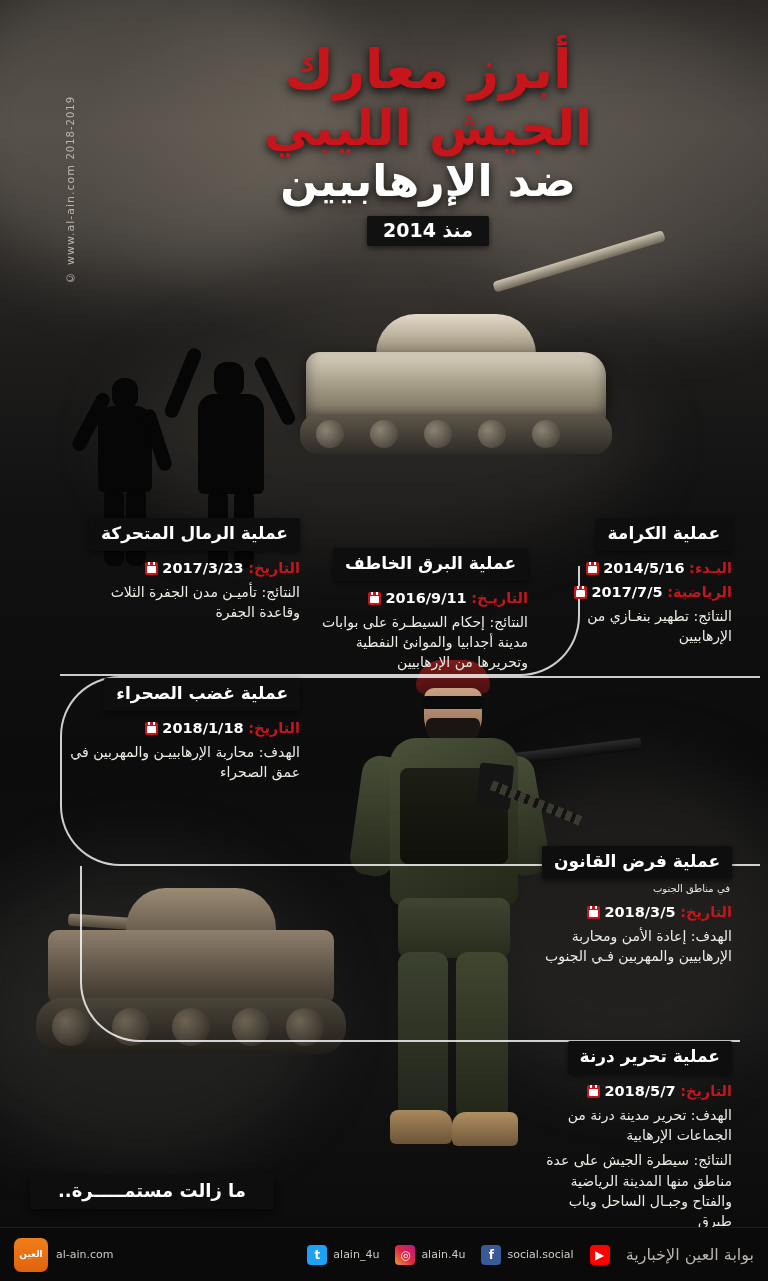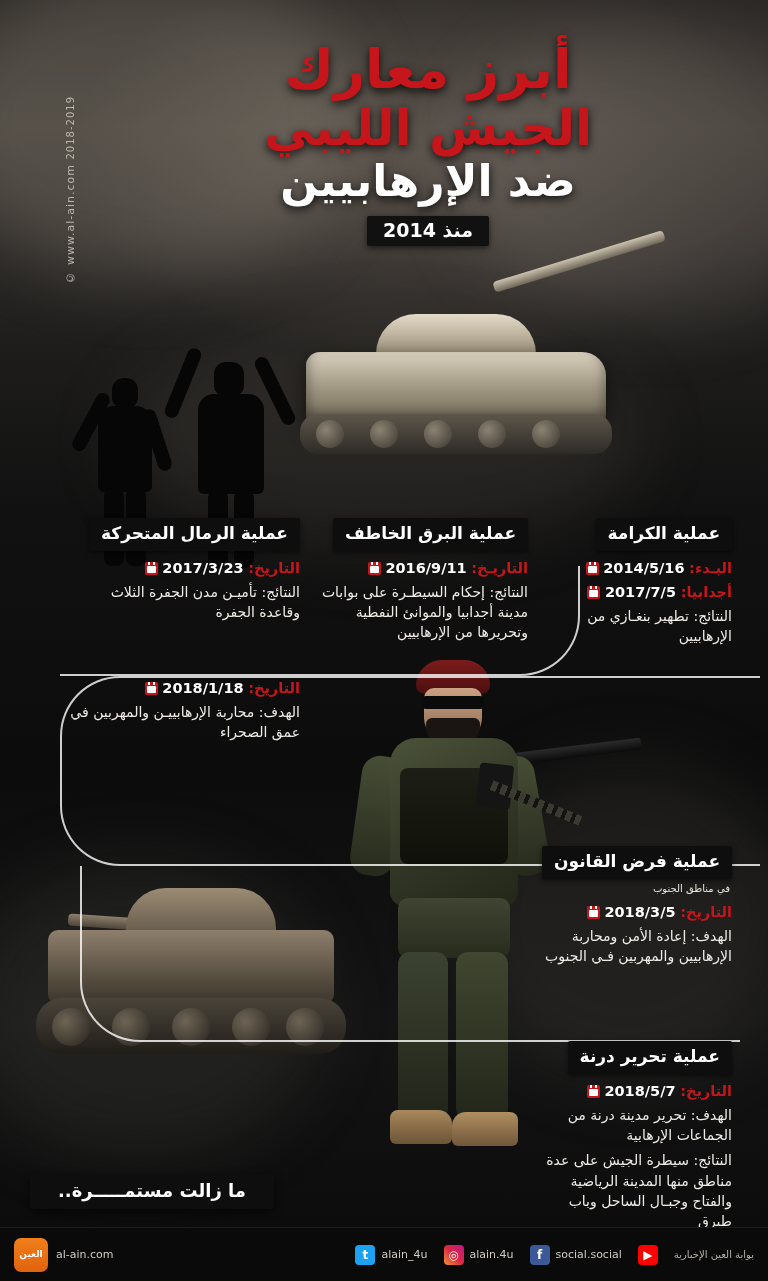--- a/index.html
+++ b/index.html
@@ -215,21 +215,21 @@
   .soc-ic {
     width: 20px; height: 20px; border-radius: 4px;
     display: inline-flex; align-items: center; justify-content: center;
     color: #0a0a0a; font-size: 12px; font-weight: bold;
     background: #ffffff;
   }
   .soc-ic.tw { background: #1da1f2; color:#fff; }
   .soc-ic.ig { background: linear-gradient(45deg,#f09433,#dc2743,#bc1888); color:#fff; }
   .soc-ic.fb { background: #3b5998; color:#fff; }
   .soc-ic.yt { background: #ff0000; color:#fff; }
-  .credit { color: #b9b4ac; font-size: 10px; }
+  .credit { color: #b9b4ac; font-size: 16px; }
   .brand { display: flex; align-items: center; gap: 8px; }
   .brand-url { color: #cfcac3; font-size: 11px; direction: ltr; }
   .brand-logo {
     width: 34px; height: 34px; border-radius: 7px;
     background: linear-gradient(180deg,#f07f1a,#e0620d);
     display: flex; align-items: center; justify-content: center;
     color: #fff; font-size: 9px; font-weight: bold; line-height: 1.05; text-align: center;
   }
 </style>
 </head>
@@ -324,31 +324,31 @@
   <div class="cards">
 
     <div class="card" style="right:36px; top:518px; width:190px;">
       <div class="card-head">عملية الكرامة</div>
       <div class="row">
         <span class="lbl">البـدء:</span>
         <span class="val">2014/5/16</span>
         <span class="cal"></span>
       </div>
       <div class="row">
-        <span class="lbl">أجدابيا:</span>
+        <span class="lbl">الرياضية:</span>
         <span class="val">2017/7/5</span>
         <span class="cal"></span>
       </div>
       <div class="body-txt">
         <span class="lbl">النتائج:</span>
         <span>تطهير بنغـازي من الإرهابيين</span>
       </div>
     </div>
 
-    <div class="card" style="right:240px; top:518px; width:220px;text-align:right;">
+    <div class="card" style="right:240px; top:548px; width:220px;text-align:right;">
       <div class="card-head">عملية البرق الخاطف</div>
       <div class="row">
         <span class="lbl">التاريـخ:</span>
         <span class="val">2016/9/11</span>
         <span class="cal"></span>
       </div>
       <div class="body-txt">
         <span class="lbl">النتائج:</span>
         <span>إحكام السيطـرة على بوابات مدينة أجدابيا والموانئ النفطية وتحريرها من الإرهابيين</span>
       </div>
@@ -361,20 +361,21 @@
         <span class="val">2017/3/23</span>
         <span class="cal"></span>
       </div>
       <div class="body-txt">
         <span class="lbl">النتائج:</span>
         <span>تأميـن مدن الجفرة الثلاث وقاعدة الجفرة</span>
       </div>
     </div>
 
     <div class="card" style="right:468px; top:678px; width:230px;">
+      <div class="card-head">عملية غضب الصحراء</div>
       <div class="row">
         <span class="lbl">التاريخ:</span>
         <span class="val">2018/1/18</span>
         <span class="cal"></span>
       </div>
       <div class="body-txt">
         <span class="lbl">الهدف:</span>
         <span>محاربة الإرهابييـن والمهربين في عمق الصحراء</span>
       </div>
     </div>

